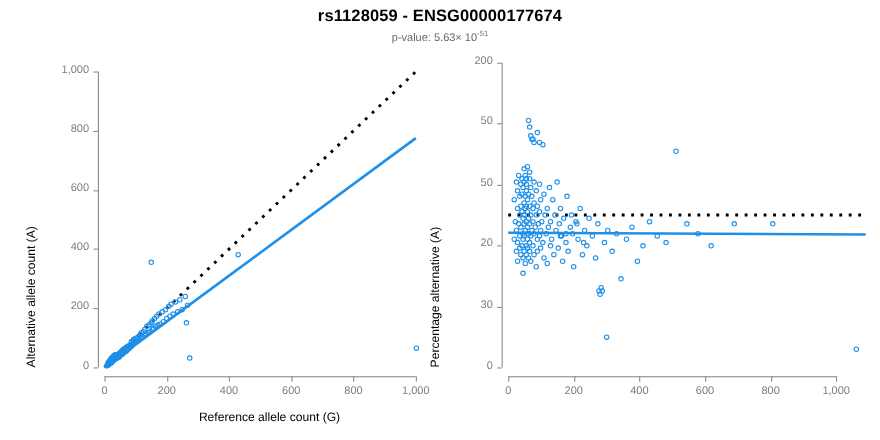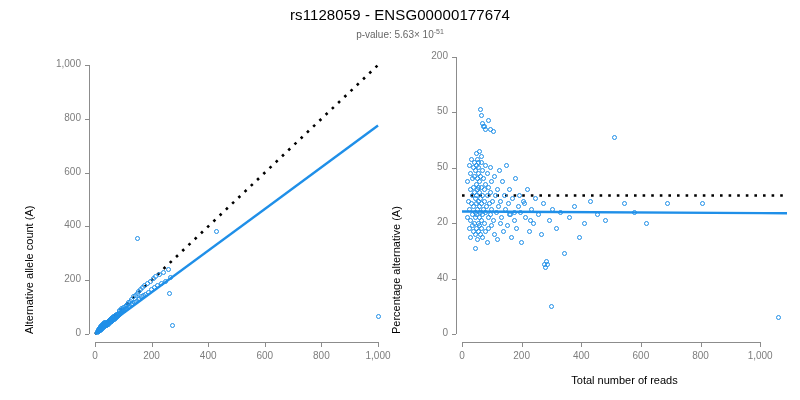--- a/index.html
+++ b/index.html
@@ -18,21 +18,21 @@
     width: 800px;
     height: 400px;
   }
   .title {
     position: absolute;
     top: 6px;
     left: 0;
     width: 800px;
     text-align: center;
     font-size: 15px;
-    font-weight: normal;
+    font-weight: bold;
     color: #000000;
     letter-spacing: 0.1px;
   }
   .subtitle {
     position: absolute;
     top: 28px;
     left: 0;
     width: 800px;
     text-align: center;
     font-size: 10px;
@@ -132,20 +132,21 @@
         <div class="tick" style="left: 151.604px; top: 342px; width: 1px; height: 5px;"></div>
         <div class="ticklabel x" style="left: 121.604px; top: 350px; width: 60px;">200</div>
         <div class="tick" style="left: 208.208px; top: 342px; width: 1px; height: 5px;"></div>
         <div class="ticklabel x" style="left: 178.208px; top: 350px; width: 60px;">400</div>
         <div class="tick" style="left: 264.811px; top: 342px; width: 1px; height: 5px;"></div>
         <div class="ticklabel x" style="left: 234.811px; top: 350px; width: 60px;">600</div>
         <div class="tick" style="left: 321.415px; top: 342px; width: 1px; height: 5px;"></div>
         <div class="ticklabel x" style="left: 291.415px; top: 350px; width: 60px;">800</div>
         <div class="tick" style="left: 378.019px; top: 342px; width: 1px; height: 5px;"></div>
         <div class="ticklabel x" style="left: 348.019px; top: 350px; width: 60px;">1,000</div>
+        <div class="axistitle x" style="left: 95px; top: 374px; width: 300px; text-align: center;">Reference allele count (G)</div>
         <div class="axistitle y" style="left: 23px; top: 334px;">Alternative allele count (A)</div>
         <svg class="overlay" width="400" height="400">
           <line x1="95" y1="334" x2="378.0188679245283" y2="65.06796116504853" stroke="#000000" stroke-width="2.6" stroke-dasharray="2.6 6" stroke-linecap="butt"></line>
           <line x1="95" y1="334" x2="378.0188679245283" y2="125.57766990291262" stroke="#1f8fe8" stroke-width="2.4"></line>
         </svg>
         <div class="pt" style="left: 97.2642px; top: 332.386px; border-color: rgb(31, 143, 232);"></div>
         <div class="pt" style="left: 97.8302px; top: 331.849px; border-color: rgb(31, 143, 232);"></div>
         <div class="pt" style="left: 98.1132px; top: 331.58px; border-color: rgb(31, 143, 232);"></div>
         <div class="pt" style="left: 98.3962px; top: 331.311px; border-color: rgb(31, 143, 232);"></div>
         <div class="pt" style="left: 98.3962px; top: 330.235px; border-color: rgb(31, 143, 232);"></div>
@@ -304,21 +305,21 @@
         <div class="pt" style="left: 216.698px; top: 231.806px; border-color: rgb(31, 143, 232);"></div>
         <div class="pt" style="left: 378.019px; top: 316.519px; border-color: rgb(31, 143, 232);"></div>
       </div>
     </div>
   <div class="panel" id="panel-right">
       <div class="plotarea" style="left: 0px; top: 0px; width: 400px; height: 400px;">
         <div class="axis-line" style="left: 56px; top: 57px; width: 1px; height: 277px;"></div>
         <div class="tick" style="left: 52px; top: 334px; width: 4px; height: 1px;"></div>
         <div class="ticklabel y" style="left: 0px; top: 327px; width: 48px;">0</div>
         <div class="tick" style="left: 52px; top: 278.6px; width: 4px; height: 1px;"></div>
-        <div class="ticklabel y" style="left: 0px; top: 271.6px; width: 48px;">40</div>
+        <div class="ticklabel y" style="left: 0px; top: 271.6px; width: 48px;">30</div>
         <div class="tick" style="left: 52px; top: 223.2px; width: 4px; height: 1px;"></div>
         <div class="ticklabel y" style="left: 0px; top: 216.2px; width: 48px;">20</div>
         <div class="tick" style="left: 52px; top: 167.8px; width: 4px; height: 1px;"></div>
         <div class="ticklabel y" style="left: 0px; top: 160.8px; width: 48px;">50</div>
         <div class="tick" style="left: 52px; top: 112.4px; width: 4px; height: 1px;"></div>
         <div class="ticklabel y" style="left: 0px; top: 105.4px; width: 48px;">50</div>
         <div class="tick" style="left: 52px; top: 57px; width: 4px; height: 1px;"></div>
         <div class="ticklabel y" style="left: 0px; top: 50px; width: 48px;">200</div>
         <div class="axis-line" style="left: 62px; top: 342px; width: 298.165px; height: 1px;"></div>
         <div class="tick" style="left: 62px; top: 342px; width: 1px; height: 5px;"></div>
@@ -326,21 +327,20 @@
         <div class="tick" style="left: 121.633px; top: 342px; width: 1px; height: 5px;"></div>
         <div class="ticklabel x" style="left: 91.633px; top: 350px; width: 60px;">200</div>
         <div class="tick" style="left: 181.266px; top: 342px; width: 1px; height: 5px;"></div>
         <div class="ticklabel x" style="left: 151.266px; top: 350px; width: 60px;">400</div>
         <div class="tick" style="left: 240.899px; top: 342px; width: 1px; height: 5px;"></div>
         <div class="ticklabel x" style="left: 210.899px; top: 350px; width: 60px;">600</div>
         <div class="tick" style="left: 300.532px; top: 342px; width: 1px; height: 5px;"></div>
         <div class="ticklabel x" style="left: 270.532px; top: 350px; width: 60px;">800</div>
         <div class="tick" style="left: 360.165px; top: 342px; width: 1px; height: 5px;"></div>
         <div class="ticklabel x" style="left: 330.165px; top: 350px; width: 60px;">1,000</div>
-        <div class="axistitle x" style="left: 62px; top: 374px; width: 325px; text-align: center;">Total number of reads</div>
         <div class="axistitle y" style="left: -10px; top: 334px;">Percentage alternative (A)</div>
         <svg class="overlay" width="400" height="400">
           <line x1="62" y1="195.5" x2="387" y2="195.5" stroke="#000000" stroke-width="2.6" stroke-dasharray="2.6 6" stroke-linecap="butt"></line>
           <line x1="62" y1="211.566" x2="387" y2="213.228" stroke="#1f8fe8" stroke-width="2.4"></line>
         </svg>
         <div class="pt" style="left: 67.367px; top: 217.66px; border-color: rgb(31, 143, 232);"></div>
         <div class="pt" style="left: 67.9633px; top: 181.65px; border-color: rgb(31, 143, 232);"></div>
         <div class="pt" style="left: 68.5596px; top: 201.04px; border-color: rgb(31, 143, 232);"></div>
         <div class="pt" style="left: 69.156px; top: 228.74px; border-color: rgb(31, 143, 232);"></div>
         <div class="pt" style="left: 69.4541px; top: 165.03px; border-color: rgb(31, 143, 232);"></div>

